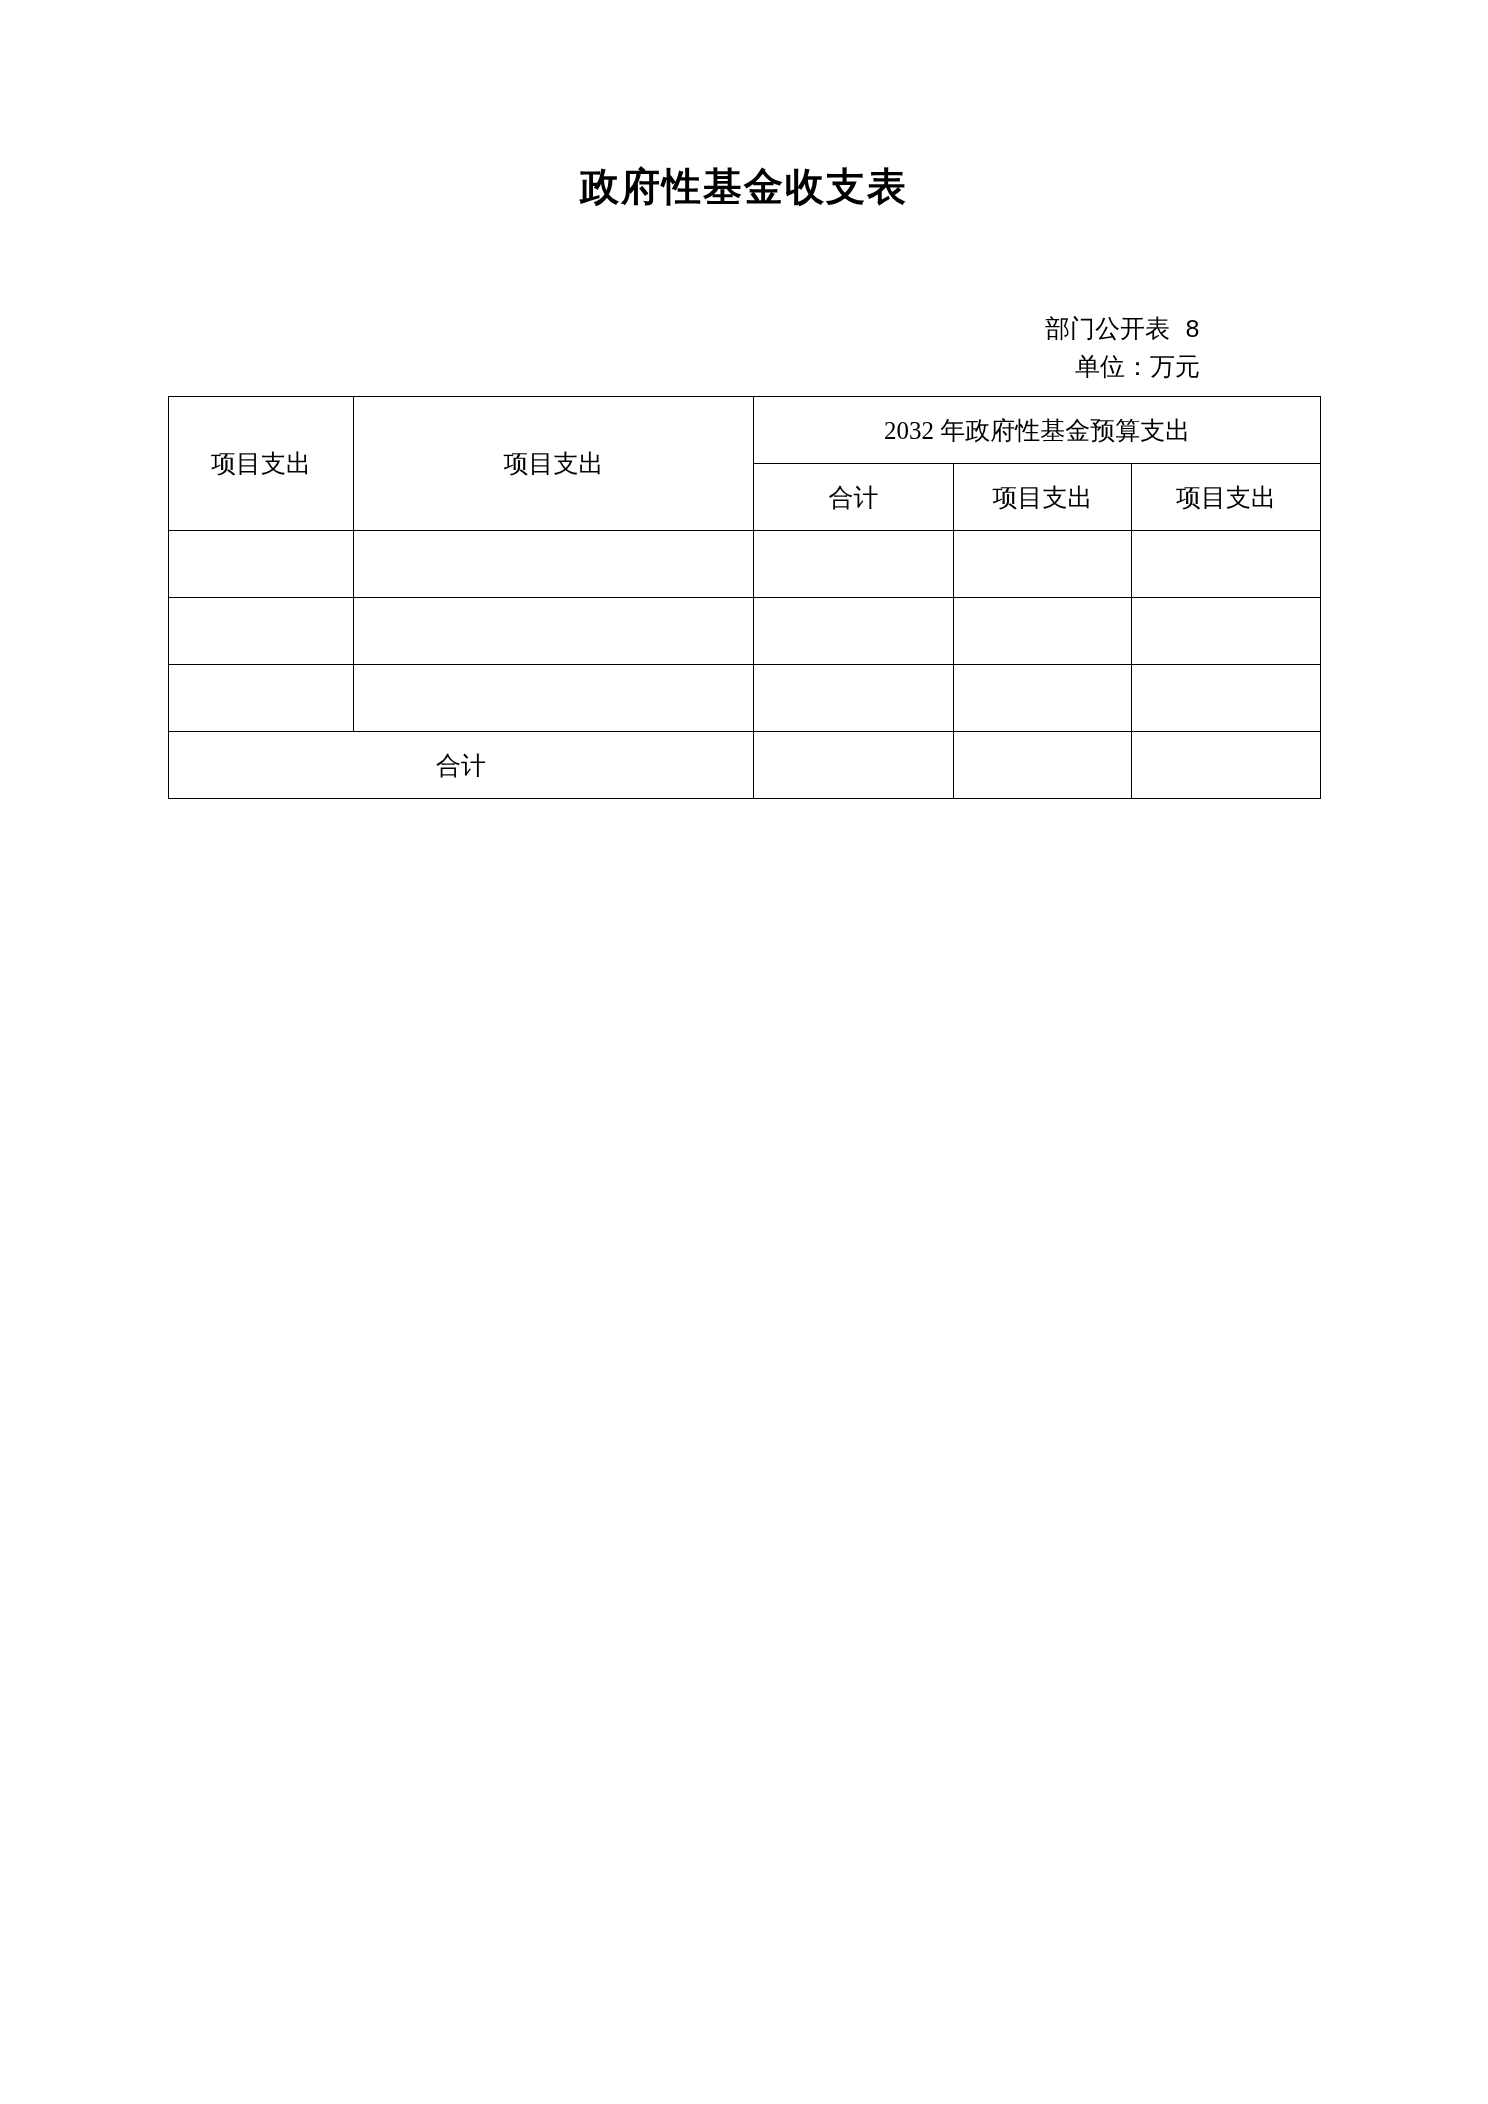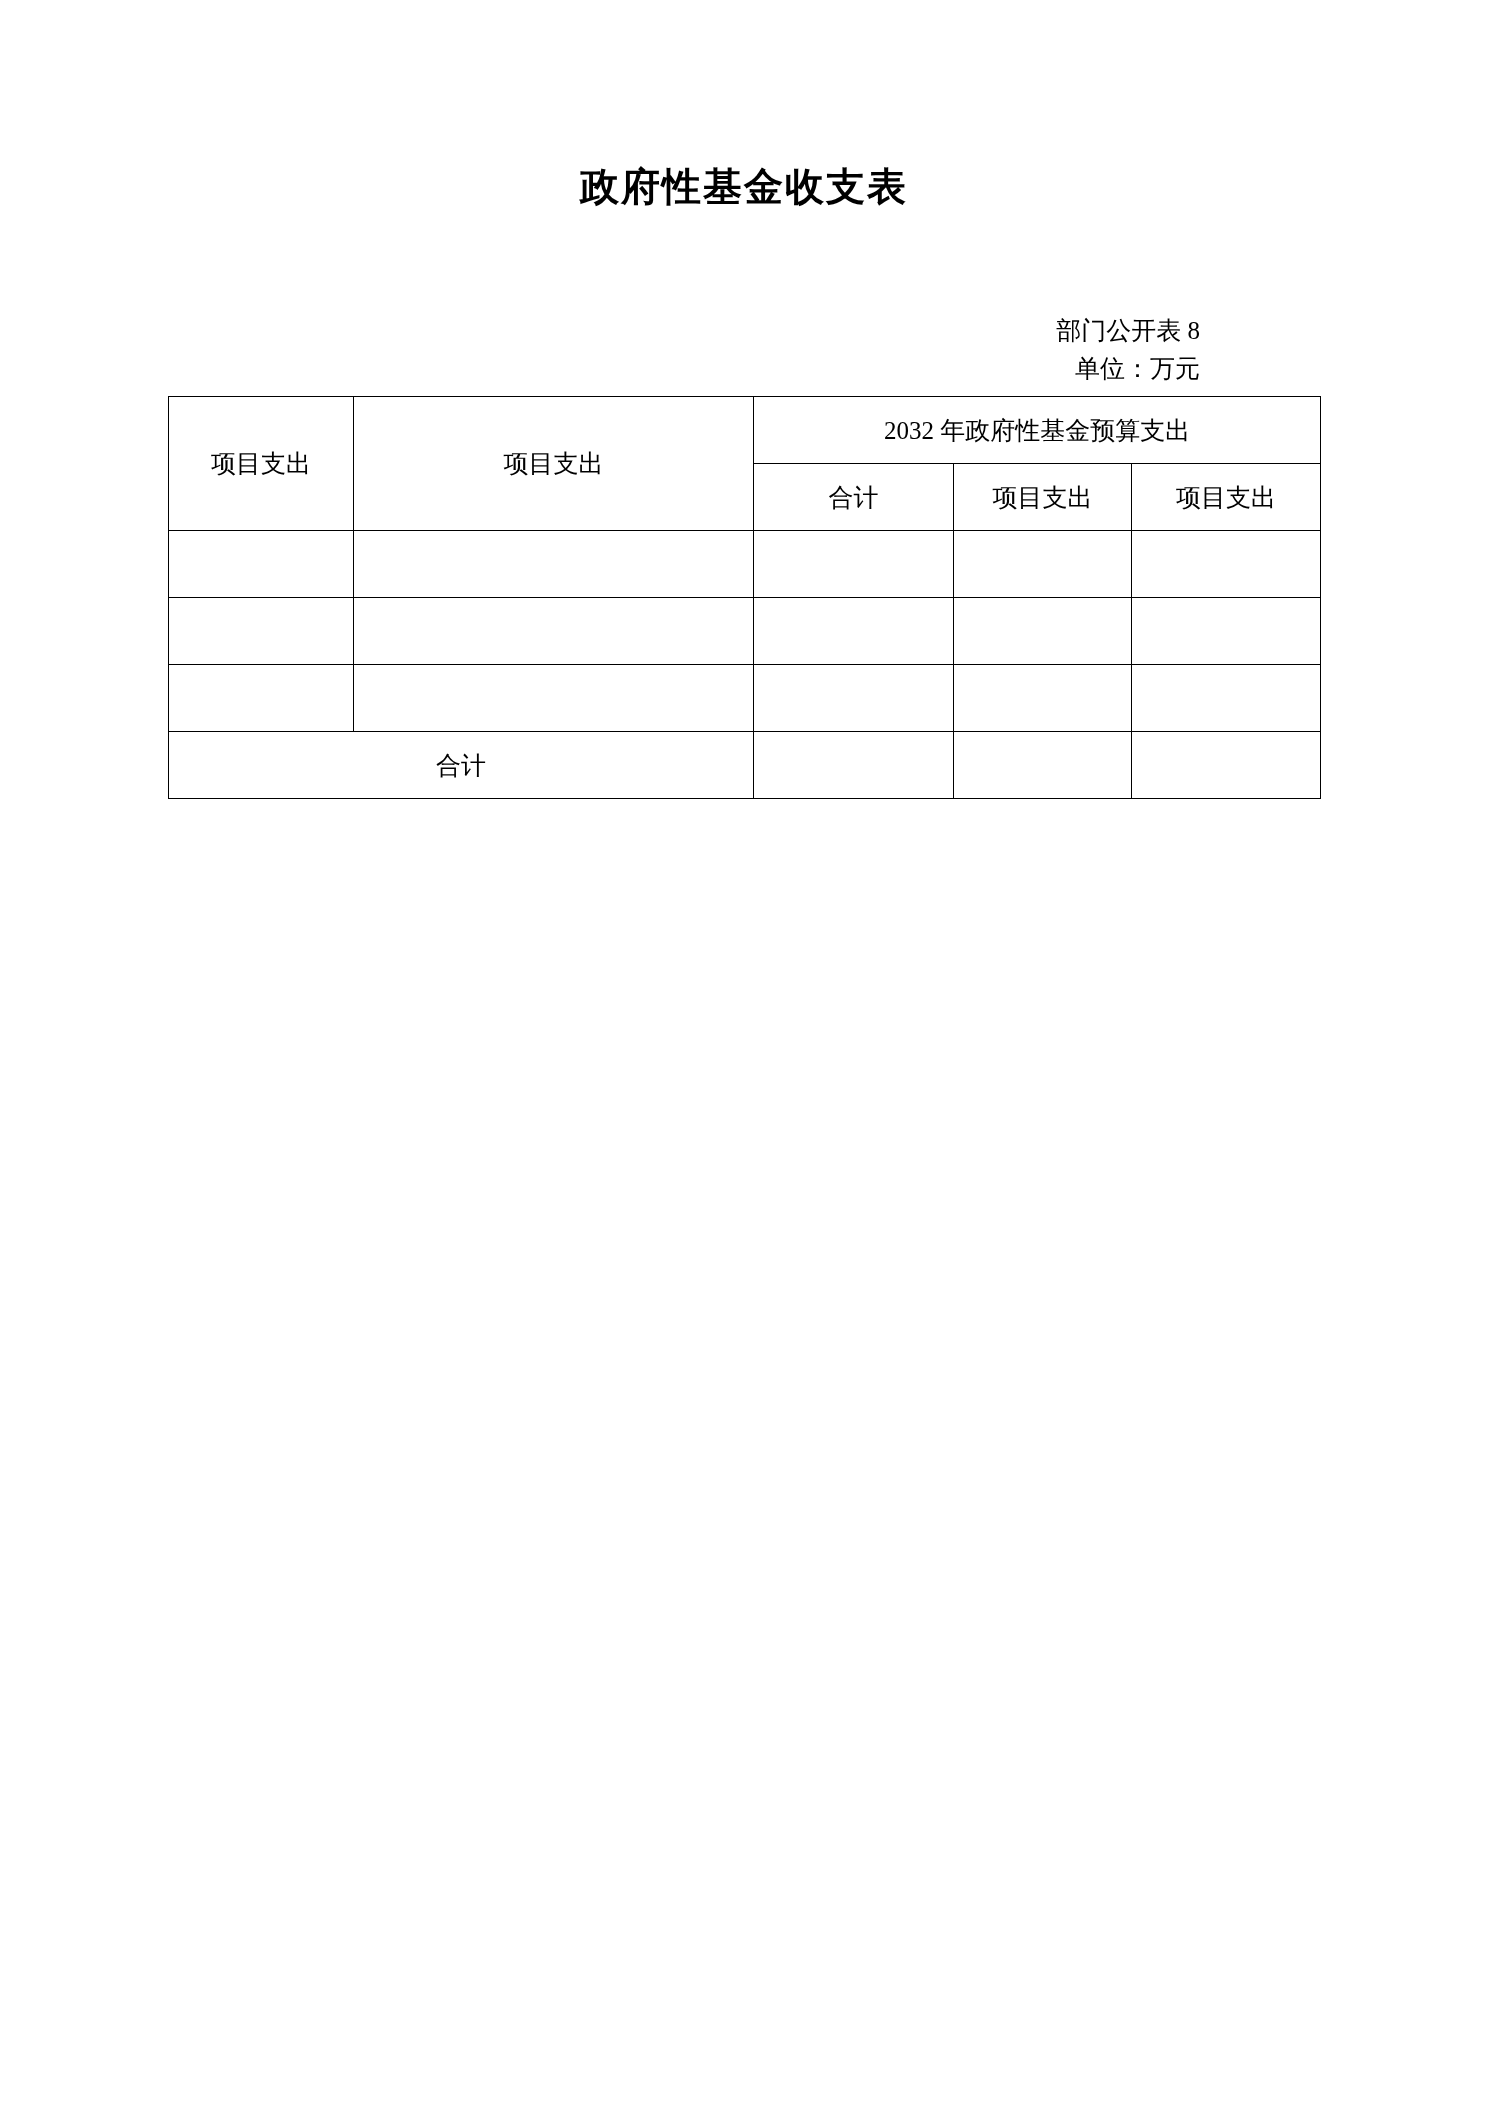--- a/index.html
+++ b/index.html
@@ -33,20 +33,21 @@
     font-size: 39px;
     letter-spacing: 2px;
   }
   .meta-block {
     position: absolute;
     right: 288px;
     top: 312px;
     text-align: right;
     font-size: 25px;
     line-height: 38px;
+    font-family: Liberation Mono, monospace;
   }
   .meta-line {
     white-space: nowrap;
   }
   table.fund-table {
     position: absolute;
     left: 168px;
     top: 396px;
     width: 1152px;
     border-collapse: collapse;

